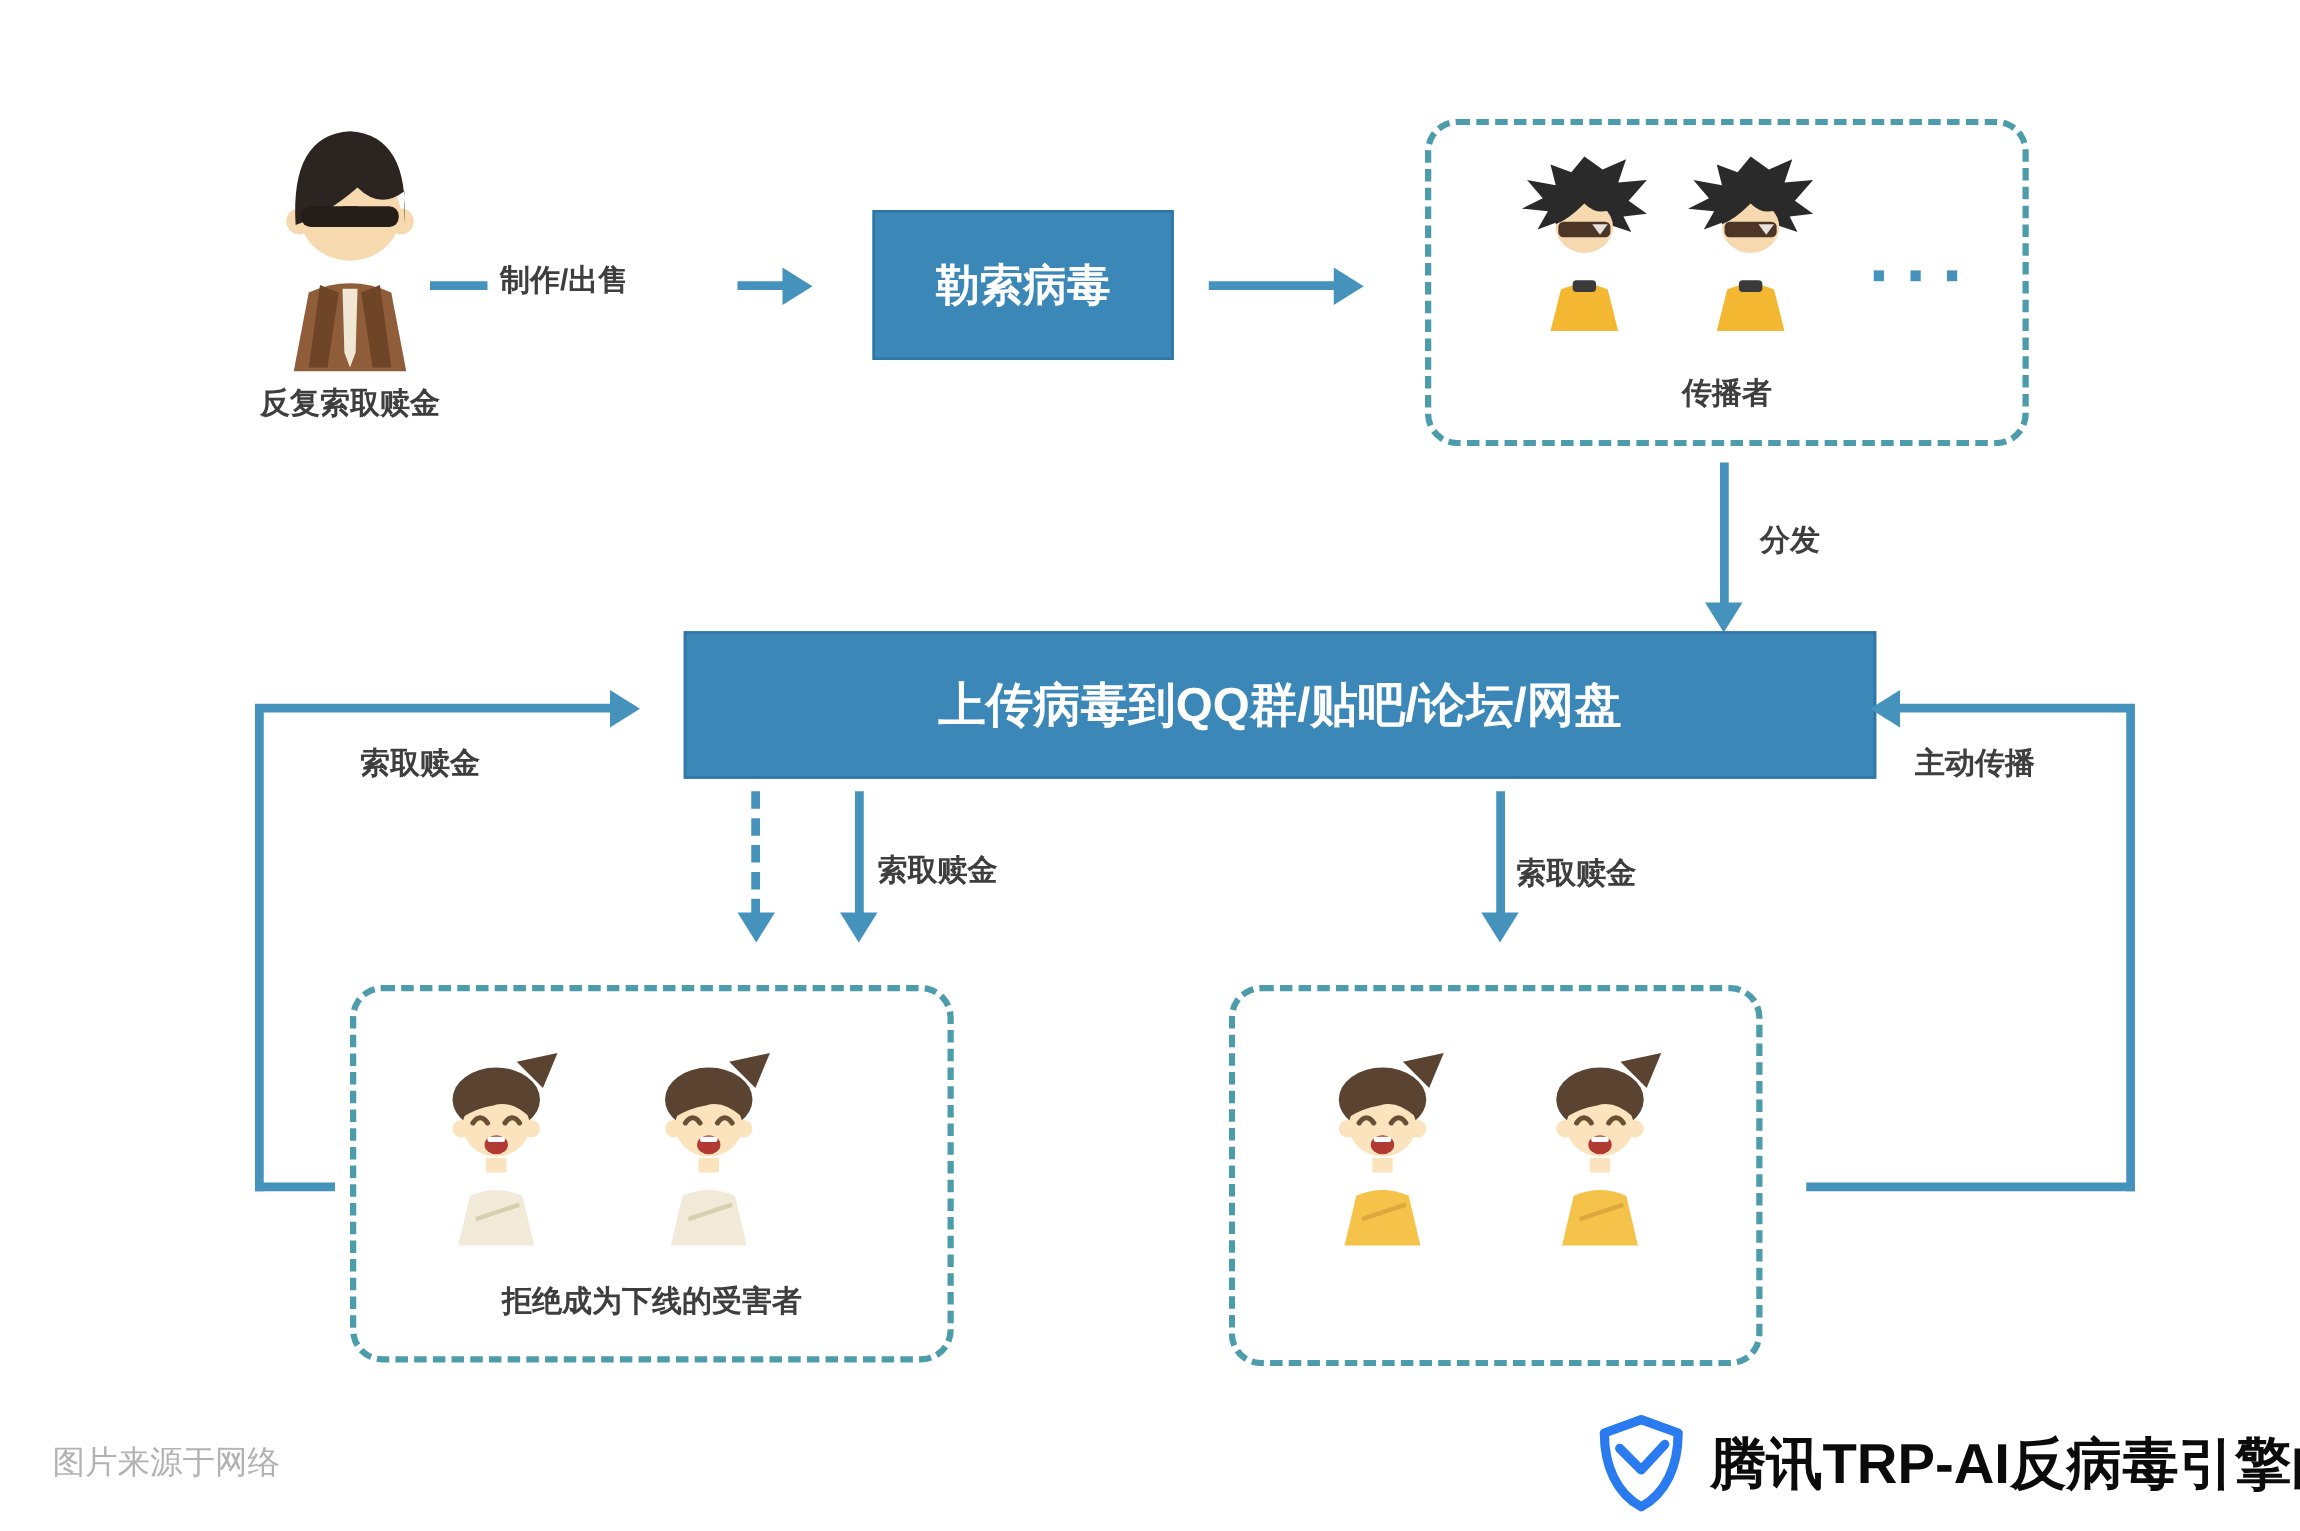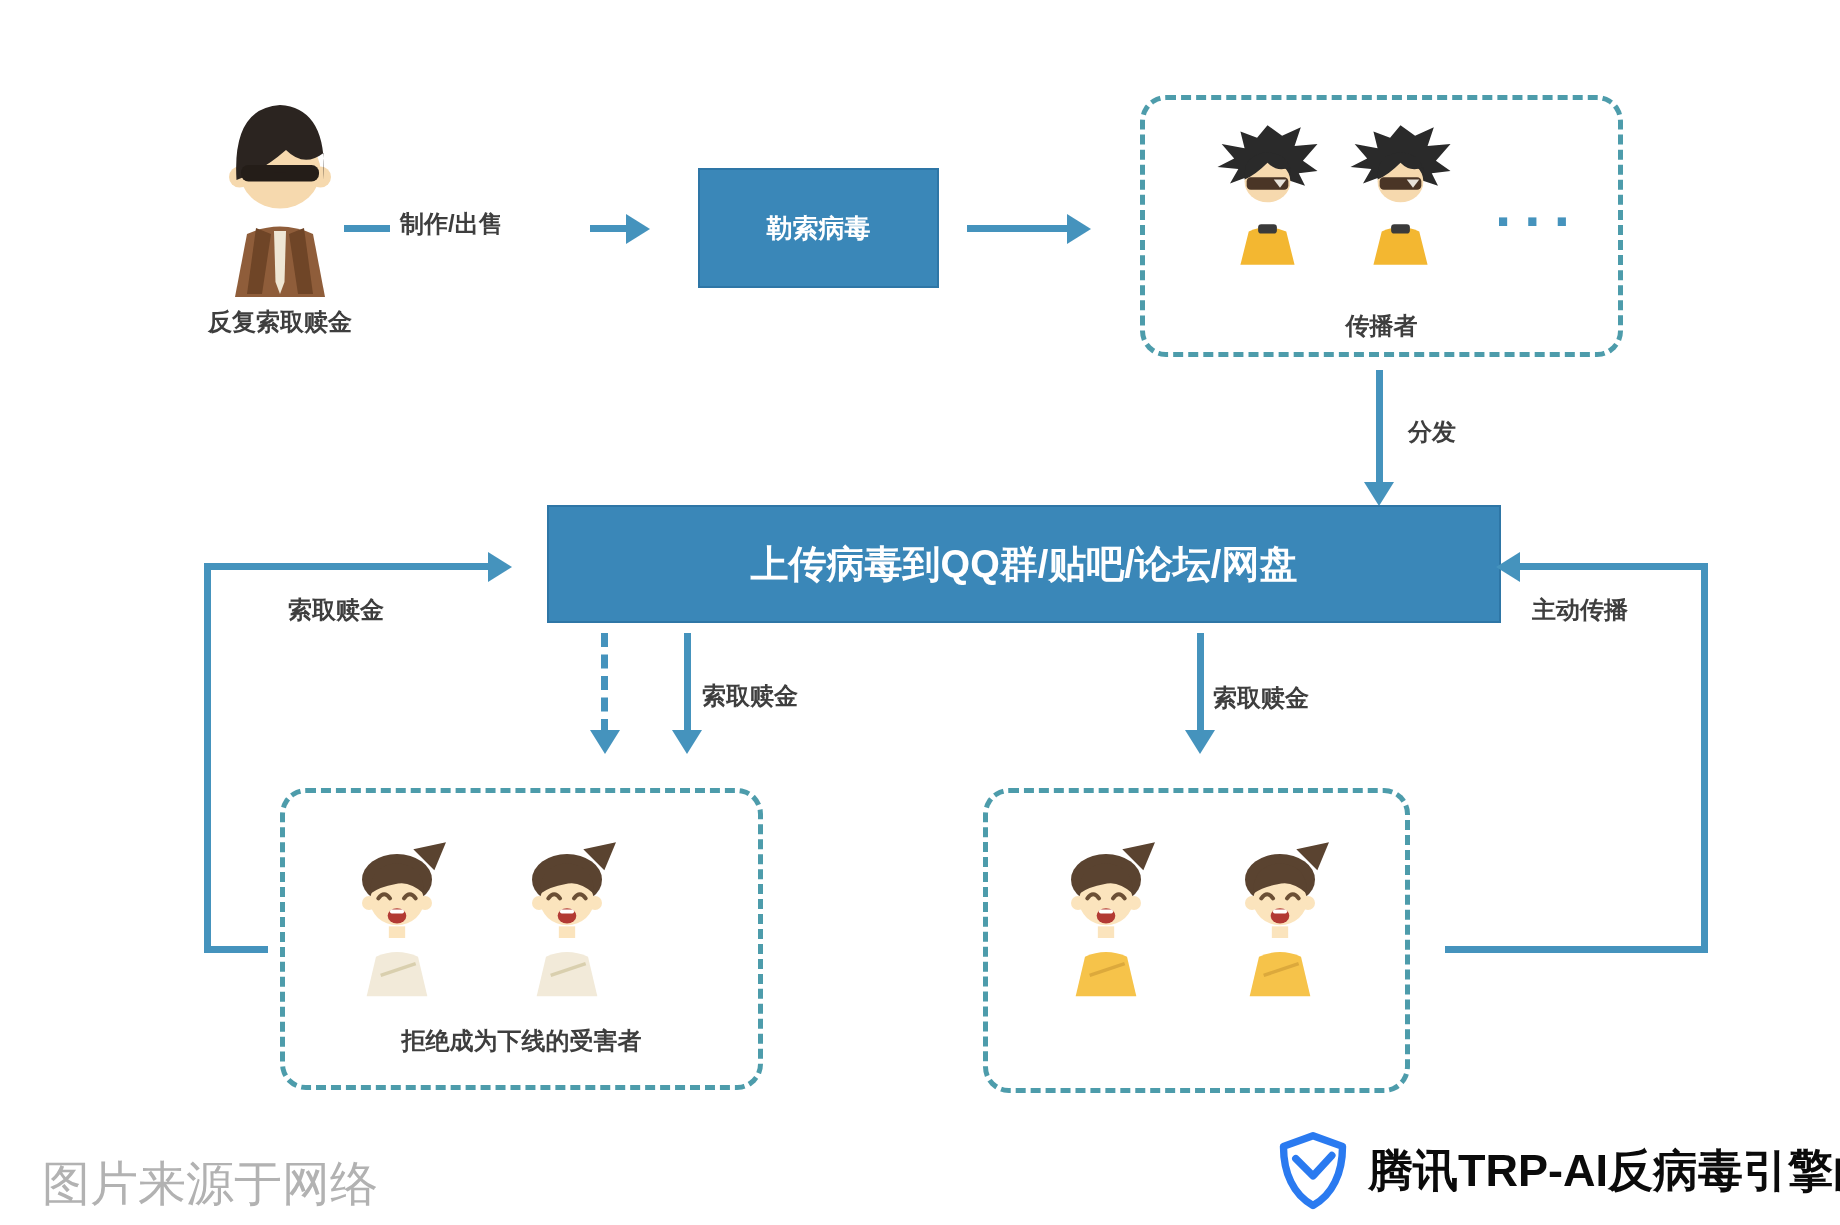--- a/index.html
+++ b/index.html
@@ -21,21 +21,21 @@
   
   .blue-node{position:absolute;background:var(--flow-blue);border:2px solid #2e76a6;display:flex;align-items:center;justify-content:center;color:#ffffff;font-weight:700;}
 
   
   .dash-box{position:absolute;border:5px dashed var(--dash-teal);border-radius:26px;background:#ffffff;}
   .dash-box .box-label{position:absolute;left:0;right:0;text-align:center;font-weight:700;color:var(--text-dark);}
 
   .person{position:absolute;}
   .ellipsis{position:absolute;color:var(--arrow-blue);font-weight:700;font-size:58px;letter-spacing:10px;line-height:1;}
 
-  .footer-note{position:absolute;font-size:48px;font-weight:400;color:var(--muted-gray);white-space:nowrap;}
+  .footer-note{position:absolute;font-size:26px;font-weight:400;color:var(--muted-gray);white-space:nowrap;}
   .brand{position:absolute;display:flex;align-items:center;gap:14px;}
   .brand-text{font-size:45px;font-weight:700;color:#0b0b0b;white-space:nowrap;}
 
   svg{display:block;}
   .shirt-cream{fill:var(--victim-cream-shirt);}
   .shirt-yellow{fill:var(--victim-yellow-shirt);}
 </style>
 </head>
 <body>
 
@@ -55,21 +55,21 @@
       <rect x="56" y="50" width="8" height="5" fill="#241d18"></rect>
     </svg>
   </div>
   <div class="lbl lbl-34" style="left:140px;top:306px;width:280px;text-align:center;">反复索取赎金</div>
 
   <div class="h-line" style="left:344px;top:225px;width:46px;"></div>
   <div class="lbl lbl-34" style="left:400px;top:208px;">制作/出售</div>
   <div class="h-line" style="left:590px;top:225px;width:38px;"></div>
   <div class="ah-right" style="left:626px;top:214px;"></div>
 
-  <div class="blue-node" style="left:698px;top:168px;width:237px;height:116px;font-size:26px;">
+  <div class="blue-node" style="left:698px;top:168px;width:237px;height:116px;font-size:35px;">
     <span>勒索病毒</span>
   </div>
 
   <div class="h-line" style="left:967px;top:225px;width:102px;"></div>
   <div class="ah-right" style="left:1067px;top:214px;"></div>
 
   <div class="dash-box" style="left:1140px;top:95px;width:473px;height:252px;">
     <div class="person" style="left:60px;top:14px;width:125px;height:160px;">
       <svg width="125" height="160" viewBox="0 0 120 140">
         <polygon points="60,4 74,14 92,6 86,24 108,22 94,38 108,48 90,50 96,62 78,56 70,64 58,56 48,66 40,54 24,60 32,46 12,44 28,36 16,22 38,26 34,10 50,16" fill="#2a2a2a"></polygon>
@@ -86,21 +86,21 @@
         <polygon points="60,4 74,14 92,6 86,24 108,22 94,38 108,48 90,50 96,62 78,56 70,64 58,56 48,66 40,54 24,60 32,46 12,44 28,36 16,22 38,26 34,10 50,16" fill="#2a2a2a"></polygon>
         <ellipse cx="60" cy="58" rx="22" ry="20" fill="#f6d9ae"></ellipse>
         <path d="M38 56 Q36 32 60 30 Q84 32 82 56 L82 44 Q70 50 60 40 Q48 52 38 56 Z" fill="#2a2a2a"></path>
         <rect x="40" y="54" width="40" height="12" rx="4" fill="#4a3526"></rect>
         <polygon points="66,56 78,56 72,64" fill="#e8e3da"></polygon>
         <path d="M34 138 L42 106 Q60 98 78 106 L86 138 Z" fill="#f3b731"></path>
         <rect x="51" y="99" width="18" height="9" rx="3" fill="#3a3a3a"></rect>
       </svg>
     </div>
     <div class="ellipsis" style="left:350px;top:92px;">···</div>
-    <div class="box-label lbl-34" style="top:210px;">传播者</div>
+    <div class="box-label lbl-34" style="top:198px;">传播者</div>
   </div>
 
   <div class="v-line" style="left:1376px;top:370px;height:115px;"></div>
   <div class="ah-down" style="left:1364px;top:482px;"></div>
   <div class="lbl lbl-34" style="left:1408px;top:416px;">分发</div>
 
   <div class="blue-node" style="left:547px;top:505px;width:950px;height:114px;font-size:38px;">
     <span>上传病毒到QQ群/贴吧/论坛/网盘</span>
   </div>
 

